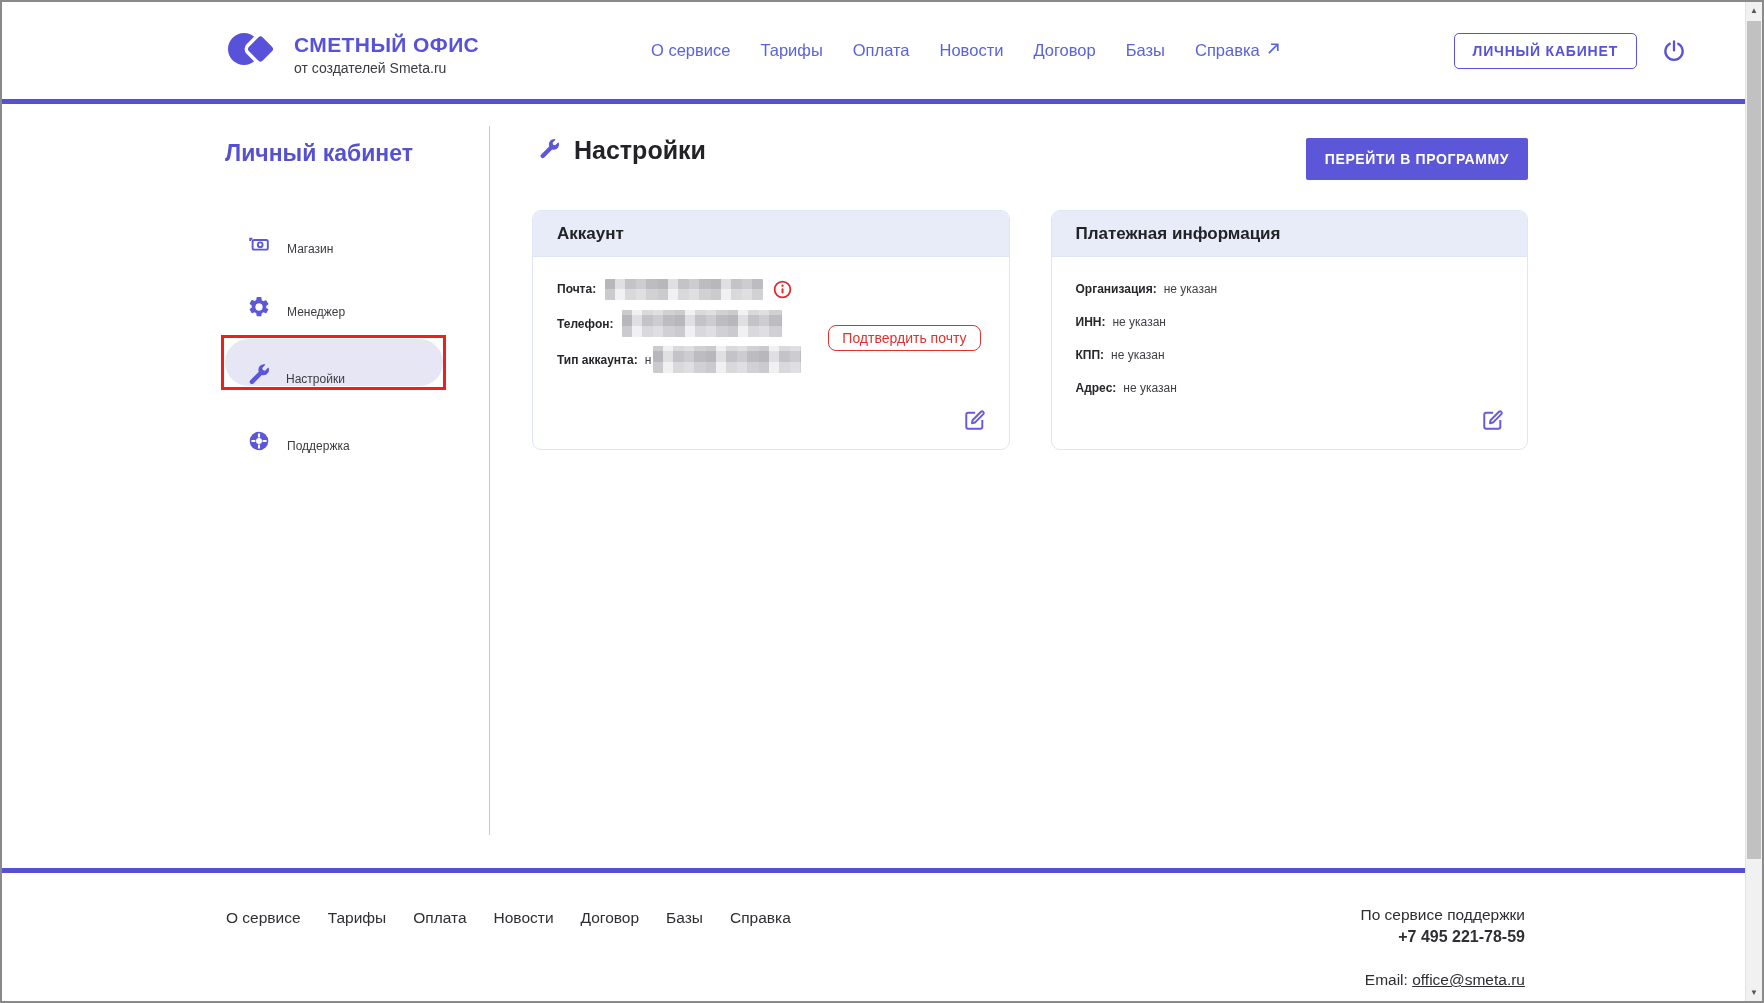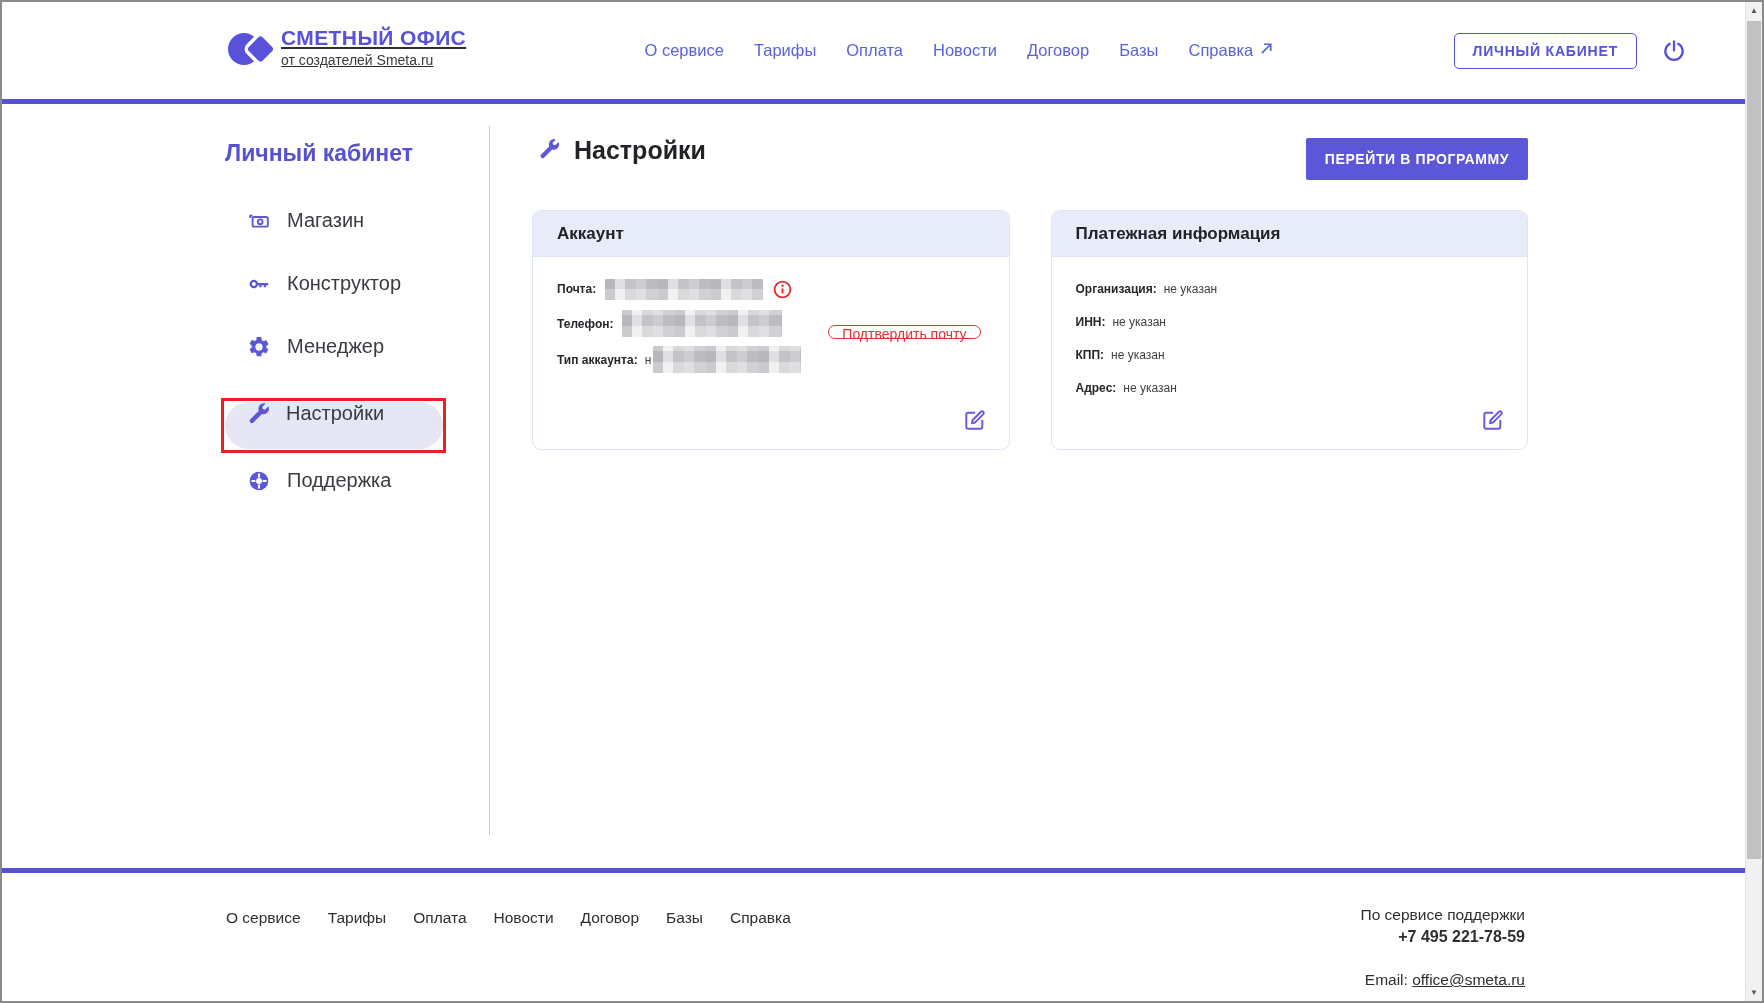--- a/index.html
+++ b/index.html
@@ -8,42 +8,42 @@
     position:relative;width:1764px;height:1003px;background:#fff;
     border:2px solid #8a8a8a;overflow:hidden;
     font-family:"Liberation Sans","DejaVu Sans",sans-serif;color:#2c2c31;
   }
   
   .header{
     position:absolute;left:0;top:0;right:17px;height:102px;background:#fff;
     border-bottom:5px solid #5551d1;display:flex;align-items:center;
     padding:0 58px 0 223px;
   }
-  .logo{display:flex;align-items:flex-start;gap:0;flex:0 0 auto;text-decoration:underline;}
+  .logo{display:flex;align-items:flex-end;gap:13px;flex:0 0 auto;}
   .logo-text .t1{font-size:21px;font-weight:bold;color:#5752d9;letter-spacing:.4px;line-height:1.15;}
   .logo-text .t2{font-size:14px;color:#3a3a40;margin-top:2px;}
   .topnav{flex:1 1 auto;display:flex;justify-content:center;align-items:center;gap:30px;}
   .topnav a{color:#5a62dc;text-decoration:none;font-size:16.5px;white-space:nowrap;display:inline-flex;align-items:center;gap:5px;}
   .hdr-right{display:flex;align-items:center;gap:24px;flex:0 0 auto;}
   .btn-outline{
     display:inline-flex;align-items:center;justify-content:center;
     min-width:170px;height:36px;padding:0 18px;background:#fff;
     border:1.6px solid #5752d9;border-radius:5px;color:#5752d9;
     font-size:14px;font-weight:bold;letter-spacing:.8px;cursor:pointer;
     font-family:inherit;
   }
   .power-btn{background:none;border:none;padding:0;cursor:pointer;line-height:0;}
   
   .sidebar{position:absolute;left:223px;top:102px;width:264px;}
   .sidebar-title{margin-top:36px;font-size:23px;font-weight:bold;color:#5651d2;}
   .menu{margin-top:42px;}
   .menu-item{
-    display:flex;align-items:flex-start;gap:16px;height:47px;width:218px;
+    display:flex;align-items:flex-end;gap:16px;height:47px;width:218px;
     padding-left:22px;border-radius:24px;margin-bottom:16px;cursor:pointer;
-    font-size:20px;color:#3b3b42;background:transparent;
+    font-size:12px;color:#3b3b42;background:transparent;
   }
   .menu-item .mi{line-height:0;flex:0 0 auto;}
   .menu-highlight{
     border:3px solid #e8221e;width:225px;margin-left:-4px;margin-bottom:16px;
     padding:1px 0 1px 1px;
   }
   .menu-highlight .menu-item{background:#e6e6f5;margin-bottom:0;}
   .vdivider{position:absolute;left:487px;top:124px;height:709px;width:1px;background:#c9c9cd;}
   
   .content{position:absolute;left:530px;top:102px;width:996px;}
@@ -74,21 +74,21 @@
     display:inline-block;margin-left:9px;border-radius:1px;background-color:#dddde0;
     background-image:
       repeating-linear-gradient(90deg,rgba(120,120,128,.26) 0 10px,rgba(255,255,255,.38) 10px 20px,rgba(150,150,158,.18) 20px 31px,rgba(205,205,210,.32) 31px 41px,rgba(128,128,136,.22) 41px 53px),
       repeating-linear-gradient(0deg,rgba(255,255,255,.32) 0 11px,rgba(140,140,148,.2) 11px 22px);
   }
   .m-email{width:158px;height:21px;vertical-align:-5px;}
   .m-phone{width:160px;height:27px;vertical-align:-10px;}
   .m-type{width:148px;height:27px;vertical-align:-10px;}
   .info-ic{margin-left:9px;line-height:0;}
   .btn-confirm{
-    position:absolute;top:68px;right:28px;height:14px;padding:0 13px;
+    position:absolute;top:68px;right:28px;height:26px;padding:0 13px;
     background:#fff;border:1.6px solid #e0312d;border-radius:8px;
     color:#e0312d;font-size:14px;cursor:pointer;font-family:inherit;white-space:nowrap;
   }
   .btn-edit{
     position:absolute;right:20px;bottom:14px;background:none;border:none;
     padding:2px;cursor:pointer;line-height:0;
   }
   
   .footer{
     position:absolute;left:0;right:17px;top:866px;bottom:0;background:#fff;
@@ -173,29 +173,20 @@
             <g fill="none" stroke="#5b57d8" stroke-width="1.9">
               <path d="M3.2 9V6.8h2.2"></path>
               <rect x="5.6" y="8" width="15.2" height="9.6" rx="1.6"></rect>
               <circle cx="13.2" cy="12.8" r="2.4"></circle>
             </g>
           </svg>
         </span>
         <span>Магазин</span>
       </div>
 
-      <div class="menu-item">
-        <span class="mi">
-          <svg width="24" height="24" viewBox="0 0 24 24">
-            <circle cx="6.8" cy="12" r="3.1" fill="none" stroke="#5b57d8" stroke-width="2.3"></circle>
-            <path fill="#5b57d8" d="M9.8 10.9h11.4v2.3h-2.1v2.1h-2.3v-2.1h-2.2v2.1h-2.3v-2.1H9.8z"></path>
-          </svg>
-        </span>
-        <span>Конструктор</span>
-      </div>
 
       <div class="menu-item">
         <span class="mi">
           <svg width="24" height="24" viewBox="0 0 24 24">
             <path fill="#5b57d8" d="M19.14 12.94a7.5 7.5 0 0 0 0-1.88l2.03-1.58a.5.5 0 0 0 .12-.64l-1.92-3.32a.5.5 0 0 0-.61-.22l-2.39 1a7.3 7.3 0 0 0-1.62-.94l-.36-2.54A.5.5 0 0 0 13.9 2h-3.8a.5.5 0 0 0-.49.42l-.36 2.54a7.3 7.3 0 0 0-1.62.94l-2.39-1a.5.5 0 0 0-.61.22L2.71 8.44a.5.5 0 0 0 .12.64l2.03 1.58a7.5 7.5 0 0 0 0 1.88l-2.03 1.58a.5.5 0 0 0-.12.64l1.92 3.32c.13.23.39.32.61.22l2.39-1c.5.38 1.04.7 1.62.94l.36 2.54c.04.24.25.42.49.42h3.8a.5.5 0 0 0 .49-.42l.36-2.54a7.3 7.3 0 0 0 1.62-.94l2.39 1c.22.1.48.01.61-.22l1.92-3.32a.5.5 0 0 0-.12-.64zM12 15.5A3.5 3.5 0 1 1 15.5 12 3.5 3.5 0 0 1 12 15.5z"></path>
             <circle cx="12" cy="12" r="3.4" fill="#fff"></circle>
           </svg>
         </span>
         <span>Менеджер</span>
       </div>

